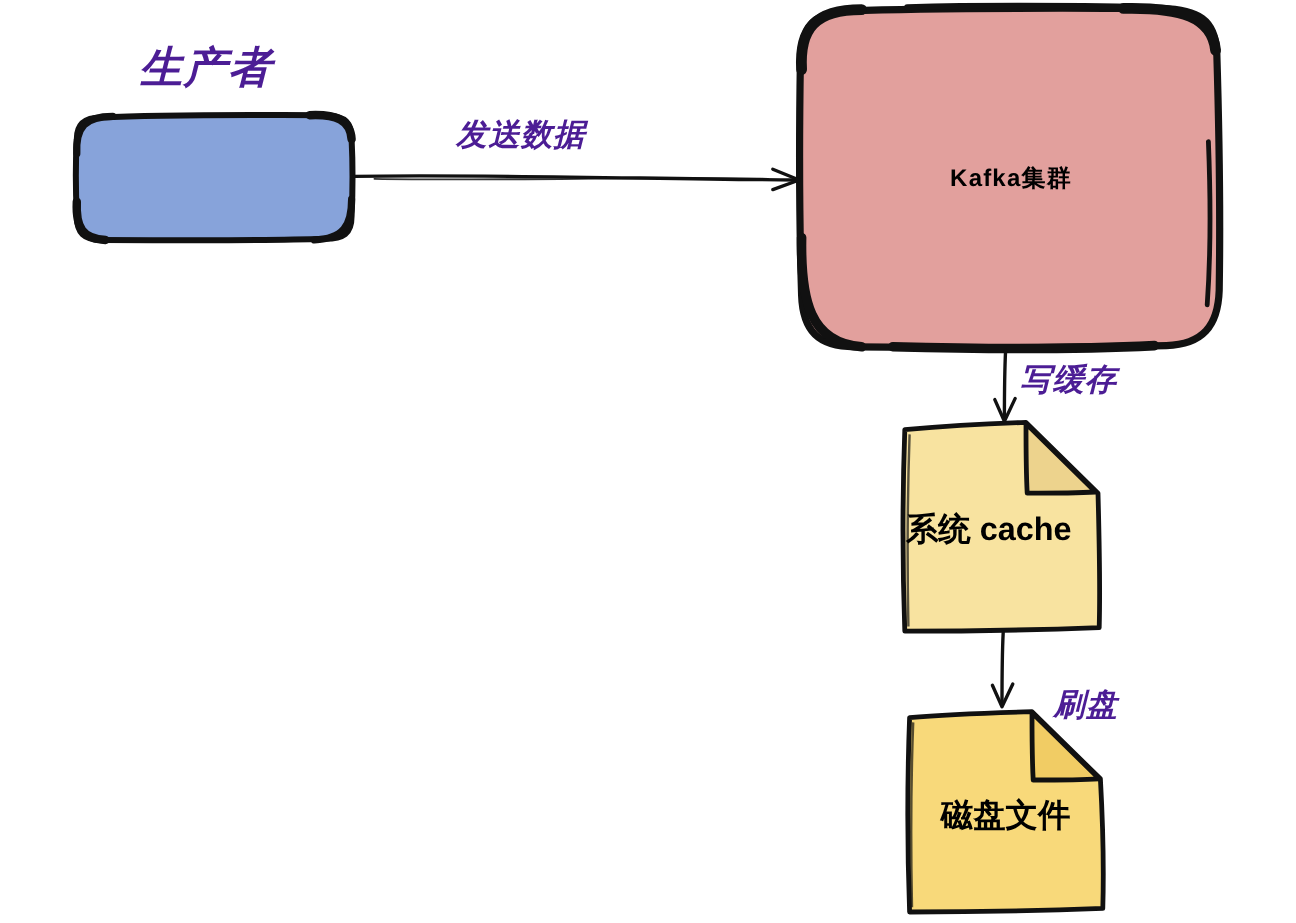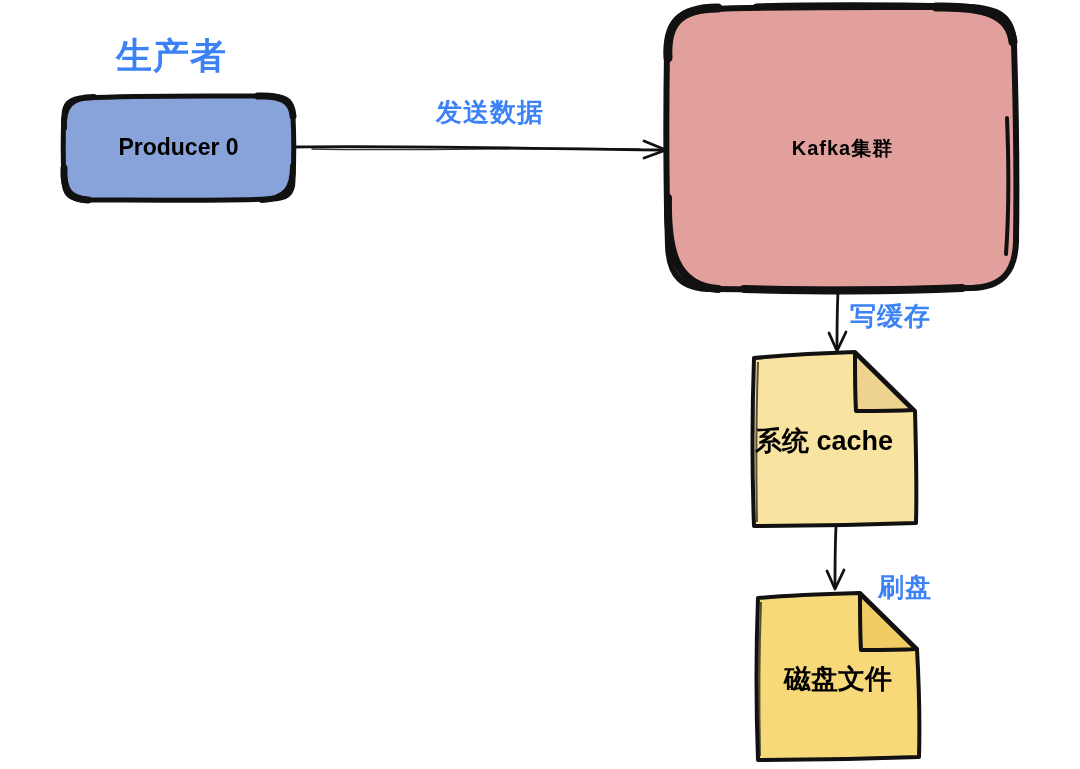--- a/index.html
+++ b/index.html
@@ -8,39 +8,40 @@
     width:1080px;height:769px;
     background:#ffffff;
     overflow:hidden;
     font-family:"Liberation Sans","DejaVu Sans",sans-serif;
     color:#000;
   }
   .canvas svg{position:absolute;left:0;top:0;}
   .lbl{
     position:absolute;
     font-weight:700;
-    color:#3b82f6;
+    color:#4c1d95;
     white-space:nowrap;
     line-height:1.1;
+    font-style:italic;
   }
   .node-lbl{
     position:absolute;
     display:flex;
     align-items:center;
     justify-content:center;
     font-weight:700;
     color:#000;
     text-align:center;
   }
   .t-title{font-size:36px;letter-spacing:1px;}
   .t-edge{font-size:26px;letter-spacing:1px;}
   .t-node-sm{font-size:23px;}
   .t-node-md{font-size:27px;}
   .t-node-lg{font-size:20px;letter-spacing:1px;}
-  .center-text{text-align:center;}
+  .center-text{}
 </style>
 </head>
 <body>
 
 <div class="canvas">
 
   <svg width="1080" height="769" viewBox="0 0 1080 769">
 
     <g>
       <path d="M 84 98
@@ -114,21 +115,20 @@
                C 756 706, 756 651, 758 598 Z" stroke="#111111" stroke-width="4" stroke-linecap="round" stroke-linejoin="round" fill="#F8D97A"></path>
       <path d="M 860 594
                C 860 613, 860 632, 861 650
                C 880 650, 899 650, 916 649 Z" stroke="#111111" stroke-width="4" stroke-linecap="round" stroke-linejoin="round" fill="#F1CC64"></path>
       <path fill="none" d="M 761 602 C 759 655, 759 706, 760 756" stroke="#111111" stroke-width="2" opacity="0.7"></path>
     </g>
   </svg>
 
   <div class="lbl t-title" style="left:116px;top:36px;">生产者</div>
 
-  <div class="node-lbl t-node-sm" style="left:64px;top:96px;width:229px;height:103px;">Producer 0</div>
 
   <div class="lbl t-edge center-text" style="left:380px;top:98px;width:220px;">发送数据</div>
 
   <div class="node-lbl t-node-lg" style="left:668px;top:6px;width:349px;height:284px;">Kafka集群</div>
 
   <div class="lbl t-edge" style="left:850px;top:302px;">写缓存</div>
 
   <div class="node-lbl t-node-md" style="left:752px;top:356px;width:144px;height:170px;">系统 cache</div>
 
   <div class="lbl t-edge" style="left:878px;top:573px;">刷盘</div>

